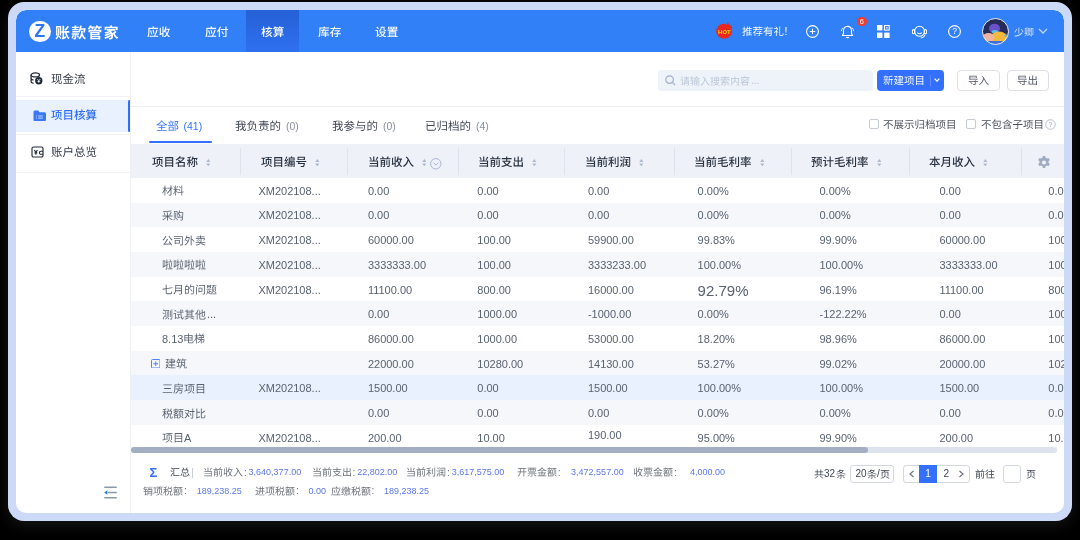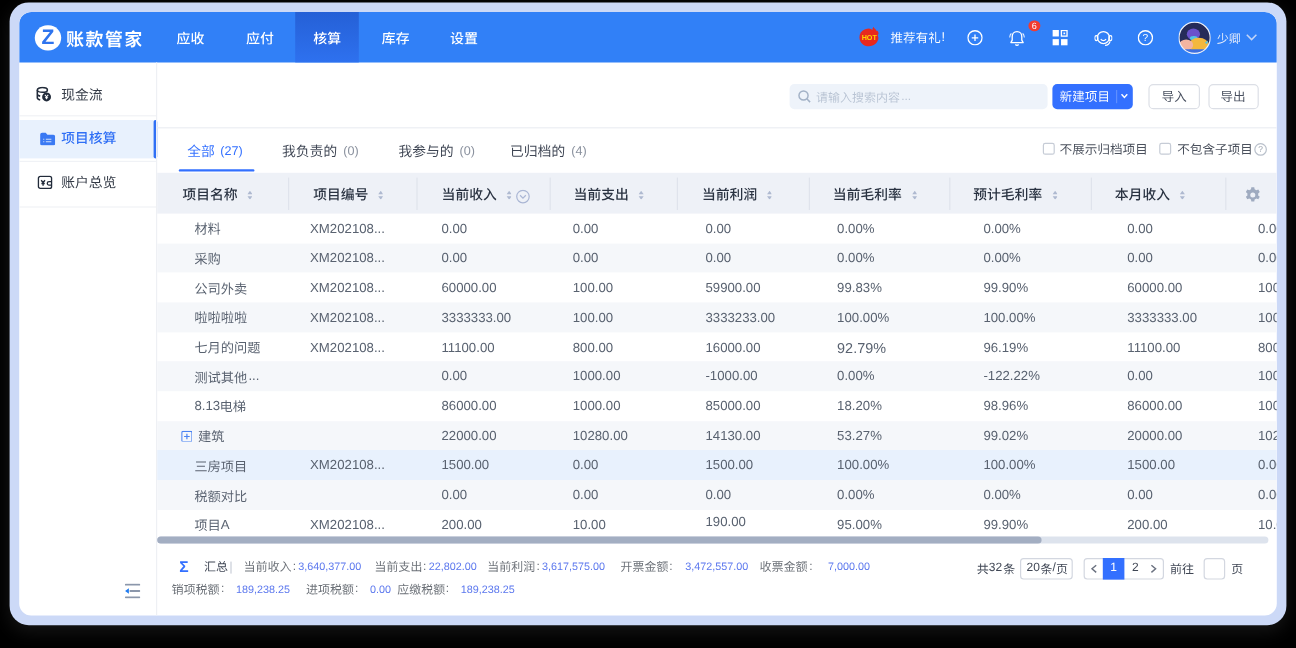--- a/index.html
+++ b/index.html
@@ -358,21 +358,21 @@
           <use href="#r39" x="0"></use>
           <use href="#r40" x="1000"></use>
         </g>
       </svg>
 <svg style="position:absolute;left:139.5px;top:110.0px" width="23.0" height="11.5" viewBox="0 0 2000 1000" fill="#3370ff">
         <g transform="translate(0,880) scale(1,-1)">
           <use href="#r41" x="0"></use>
           <use href="#r42" x="1000"></use>
         </g>
       </svg>
-<div style="position:absolute;left:167.5px;top:110.0px;font-size:10.5px;line-height:12.6px;color:#3370ff;white-space:pre">(27)</div>
+<div style="position:absolute;left:167.5px;top:110.0px;font-size:10.5px;line-height:12.6px;color:#3370ff;white-space:pre">(41)</div>
 <svg style="position:absolute;left:219.0px;top:110.0px" width="46.0" height="11.5" viewBox="0 0 4000 1000" fill="#3f4654">
         <g transform="translate(0,880) scale(1,-1)">
           <use href="#r43" x="0"></use>
           <use href="#r44" x="1000"></use>
           <use href="#r45" x="2000"></use>
           <use href="#r46" x="3000"></use>
         </g>
       </svg>
 <div style="position:absolute;left:270.0px;top:110.0px;font-size:10.5px;line-height:12.6px;color:#8a919e;white-space:pre">(0)</div>
 <svg style="position:absolute;left:316.0px;top:110.0px" width="46.0" height="11.5" viewBox="0 0 4000 1000" fill="#3f4654">
@@ -592,21 +592,21 @@
           <use href="#r85" x="1000"></use>
           <use href="#r46" x="2000"></use>
           <use href="#r86" x="3000"></use>
           <use href="#r87" x="4000"></use>
         </g>
       </svg>
 <div style="position:absolute;left:242.4px;top:273.6px;font-size:11px;line-height:13.2px;color:#596270;white-space:pre">XM202108...</div>
 <div style="position:absolute;left:351.9px;top:273.6px;font-size:11px;line-height:13.2px;color:#596270;white-space:pre">11100.00</div>
 <div style="position:absolute;left:461.3px;top:273.6px;font-size:11px;line-height:13.2px;color:#596270;white-space:pre">800.00</div>
 <div style="position:absolute;left:571.9px;top:273.6px;font-size:11px;line-height:13.2px;color:#596270;white-space:pre">16000.00</div>
-<div style="position:absolute;left:681.6px;top:273.6px;font-size:12px;line-height:13.2px;color:#596270;white-space:pre">92.79%</div>
+<div style="position:absolute;left:681.6px;top:273.6px;font-size:15px;line-height:13.2px;color:#596270;white-space:pre">92.79%</div>
 <div style="position:absolute;left:803.5px;top:273.6px;font-size:11px;line-height:13.2px;color:#596270;white-space:pre">96.19%</div>
 <div style="position:absolute;left:923.4px;top:273.6px;font-size:11px;line-height:13.2px;color:#596270;white-space:pre">11100.00</div>
 <div style="position:absolute;left:1032.3px;top:273.6px;font-size:11px;line-height:13.2px;color:#596270;white-space:pre">800.00</div>
 <svg style="position:absolute;left:146.0px;top:298.7px" width="44.0" height="11" viewBox="0 0 4000 1000" fill="#596270">
         <g transform="translate(0,880) scale(1,-1)">
           <use href="#r88" x="0"></use>
           <use href="#r89" x="1000"></use>
           <use href="#r90" x="2000"></use>
           <use href="#r91" x="3000"></use>
         </g>
@@ -621,21 +621,21 @@
 <div style="position:absolute;left:1032.3px;top:298.2px;font-size:11px;line-height:13.2px;color:#596270;white-space:pre">1000.00</div>
 <div style="position:absolute;left:146.0px;top:322.9px;font-size:11px;line-height:13.2px;color:#596270;white-space:pre">8.13</div>
 <svg style="position:absolute;left:167.4px;top:323.4px" width="22.0" height="11" viewBox="0 0 2000 1000" fill="#596270">
         <g transform="translate(0,880) scale(1,-1)">
           <use href="#r92" x="0"></use>
           <use href="#r93" x="1000"></use>
         </g>
       </svg>
 <div style="position:absolute;left:351.9px;top:322.9px;font-size:11px;line-height:13.2px;color:#596270;white-space:pre">86000.00</div>
 <div style="position:absolute;left:461.3px;top:322.9px;font-size:11px;line-height:13.2px;color:#596270;white-space:pre">1000.00</div>
-<div style="position:absolute;left:571.9px;top:322.9px;font-size:11px;line-height:13.2px;color:#596270;white-space:pre">85000.00</div>
+<div style="position:absolute;left:571.9px;top:322.9px;font-size:11px;line-height:13.2px;color:#596270;white-space:pre">53000.00</div>
 <div style="position:absolute;left:681.6px;top:322.9px;font-size:11px;line-height:13.2px;color:#596270;white-space:pre">18.20%</div>
 <div style="position:absolute;left:803.5px;top:322.9px;font-size:11px;line-height:13.2px;color:#596270;white-space:pre">98.96%</div>
 <div style="position:absolute;left:923.4px;top:322.9px;font-size:11px;line-height:13.2px;color:#596270;white-space:pre">86000.00</div>
 <div style="position:absolute;left:1032.3px;top:322.9px;font-size:11px;line-height:13.2px;color:#596270;white-space:pre">1000.00</div>
 <svg style="position:absolute;left:134.5px;top:348.9px" width="9.5" height="9.5" viewBox="0 0 9.5 9.5">
         <rect x=".5" y=".5" width="8.5" height="8.5" rx="1" fill="none" stroke="#4a83f2" stroke-width="1"></rect>
         <path d="M4.75 2.4v4.7M2.4 4.75h4.7" stroke="#4a83f2" stroke-width="1"></path>
       </svg>
 <svg style="position:absolute;left:149.0px;top:348.1px" width="22.0" height="11" viewBox="0 0 2000 1000" fill="#596270">
         <g transform="translate(0,880) scale(1,-1)">
@@ -746,21 +746,21 @@
 <div style="position:absolute;left:555.1px;top:457.4px;font-size:9px;line-height:10.8px;color:#5c78ee;white-space:pre">3,472,557.00</div>
 <svg style="position:absolute;left:617.3px;top:457.4px" width="40.0" height="10" viewBox="0 0 4000 1000" fill="#6b7077">
         <g transform="translate(0,880) scale(1,-1)">
           <use href="#r104" x="0"></use>
           <use href="#r109" x="1000"></use>
           <use href="#r20" x="2000"></use>
           <use href="#r98" x="3000"></use>
         </g>
       </svg>
 <div style="position:absolute;left:658.3px;top:456.8px;font-size:10px;line-height:12.0px;color:#6b7077;white-space:pre">:</div>
-<div style="position:absolute;left:674.0px;top:457.4px;font-size:9px;line-height:10.8px;color:#5c78ee;white-space:pre">7,000.00</div>
+<div style="position:absolute;left:674.0px;top:457.4px;font-size:9px;line-height:10.8px;color:#5c78ee;white-space:pre">4,000.00</div>
 <svg style="position:absolute;left:127.1px;top:475.8px" width="40.0" height="10" viewBox="0 0 4000 1000" fill="#6b7077">
         <g transform="translate(0,880) scale(1,-1)">
           <use href="#r110" x="0"></use>
           <use href="#r37" x="1000"></use>
           <use href="#r97" x="2000"></use>
           <use href="#r98" x="3000"></use>
         </g>
       </svg>
 <div style="position:absolute;left:168.1px;top:475.2px;font-size:10px;line-height:12.0px;color:#6b7077;white-space:pre">:</div>
 <div style="position:absolute;left:180.7px;top:475.8px;font-size:9px;line-height:10.8px;color:#5c78ee;white-space:pre">189,238.25</div>

